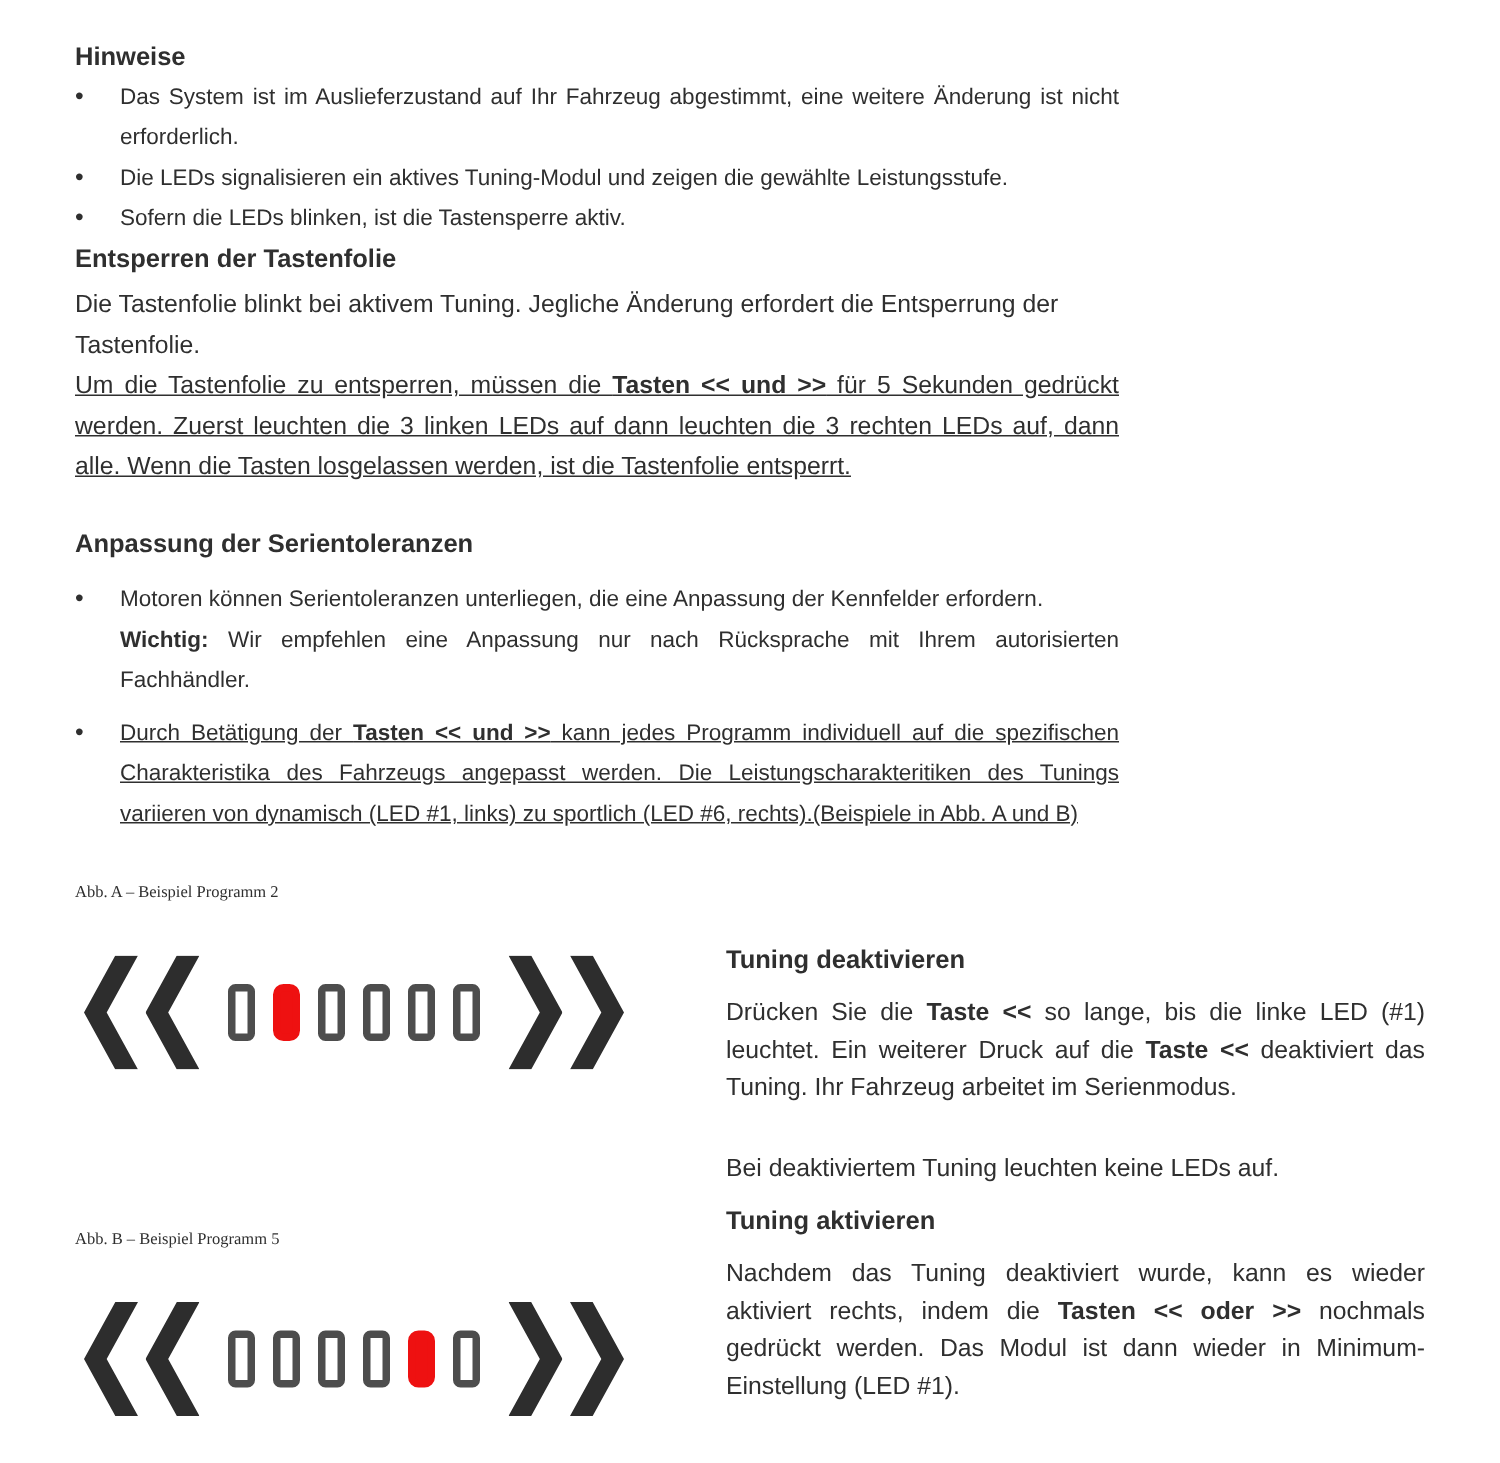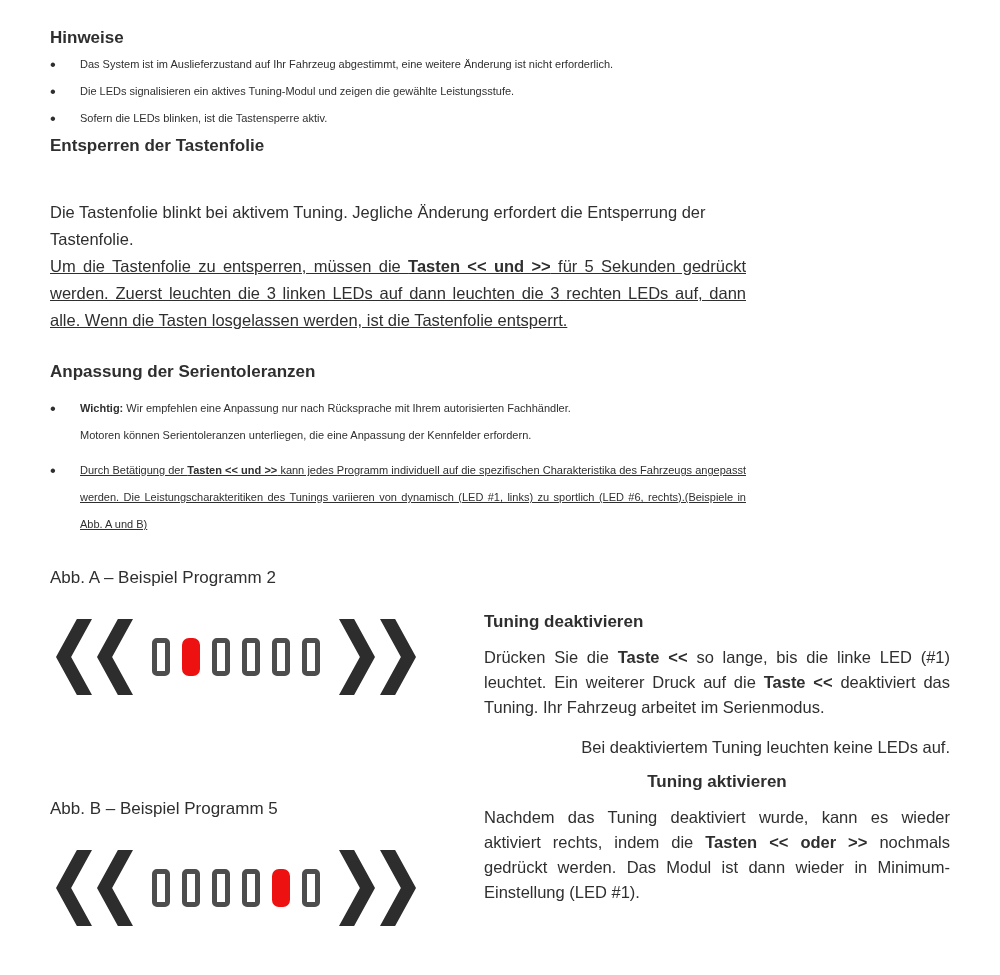--- a/index.html
+++ b/index.html
@@ -19,41 +19,41 @@
   .page { padding: 24px 50px 0 50px; width: 796px; }
 
   .h {
     font-size: 17px; font-weight: bold; line-height: 27px;
   }
   .body-text { font-size: 16.5px; line-height: 27px; }
 
   
   .bullet { display: flex; }
   .bullet .marker { width: 30px; flex: none; font-size: 16.5px; line-height: 27px; }
-  .bullet .content { flex: 1; text-align: justify; font-size: 11px; line-height: 27px; }
+  .bullet .content { flex: 1; text-align: justify; font-size: 15px; line-height: 27px; }
 
   .mt-sec { margin-top: 0; }
 
-  .section-entsperren .para { margin-top: 40px; }
+  .section-entsperren .para { margin-top: 4px; }
   .just { text-align: justify; text-decoration: underline; }
 
   .section-anpassung { margin-top: 24px; }
   .section-anpassung .bullet + .bullet { margin-top: 8px; }
   .section-anpassung .bullets { margin-top: 10px; }
 
   b { font-weight: bold; }
 
   
   .columns {
     display: grid;
     grid-template-columns: 410px 466px;
     column-gap: 24px;
     margin-top: 26px;
   }
-  .fig-label { font-size: 17px; line-height: 27px; }
+  .fig-label { font-size: 11px; line-height: 27px; font-family: Liberation Serif, serif; }
   .figure-b .fig-label { margin-top: 98px; }
 
   .diagram {
     display: flex; align-items: center;
     height: 80px; margin-top: 26px; padding-left: 6px;
   }
   .chevrons { display: flex; gap: 5px; flex: none; }
   .chev { width: 36px; height: 76px; background: var(--chevron); }
   .chev-left  { clip-path: polygon(100% 0, 58% 0, 0 50%, 58% 100%, 100% 100%, 42% 50%); }
   .chev-right { clip-path: polygon(0 0, 42% 0, 100% 50%, 42% 100%, 0 100%, 58% 50%); }
@@ -61,23 +61,23 @@
   .led {
     width: 18px; height: 38px;
     border: 5px solid var(--led-border);
     border-radius: 5px; background: #ffffff;
   }
   .led.on { background: var(--led-active); border-color: var(--led-active); border-radius: 7px; }
 
   
   .col-right { font-size: 16.5px; line-height: 25px; }
   .col-right .h { margin-top: 44px; line-height: 27px; }
-  .col-right .h.h2 { margin-top: 8px; text-align: center; }
+  .col-right .h.h2 { margin-top: 8px; }
   .col-right p { margin-top: 10px; text-align: justify; }
-  .col-right p.single { margin-top: 15px; text-align: right; }
+  .col-right p.single { margin-top: 29px; text-align: left; }
 </style>
 </head>
 <body>
 
 <div class="page">
 
   <div class="section-hinweise">
     <div class="h">Hinweise</div>
     <div class="bullets">
       <div class="bullet">
@@ -102,22 +102,22 @@
       <div class="just"><span>Um die Tastenfolie zu entsperren, müssen die </span><b>Tasten &lt;&lt; und &gt;&gt;</b><span> für 5 Sekunden gedrückt werden. Zuerst leuchten die 3 linken LEDs auf dann leuchten die 3 rechten LEDs auf, dann alle. Wenn die Tasten losgelassen werden, ist die Tastenfolie entsperrt.</span></div>
     </div>
   </div>
 
   <div class="section-anpassung">
     <div class="h">Anpassung der Serientoleranzen</div>
     <div class="bullets">
       <div class="bullet">
         <span class="marker">•</span>
         <span class="content">
+          <div>Motoren können Serientoleranzen unterliegen, die eine Anpassung der Kennfelder erfordern.</div>
           <div><b>Wichtig:</b><span> Wir empfehlen eine Anpassung nur nach Rücksprache mit Ihrem autorisierten Fachhändler.</span></div>
-          <div>Motoren können Serientoleranzen unterliegen, die eine Anpassung der Kennfelder erfordern.</div>
         </span>
       </div>
       <div class="bullet">
         <span class="marker">•</span>
         <span class="content just"><span>Durch Betätigung der </span><b>Tasten &lt;&lt; und &gt;&gt;</b><span> kann jedes Programm individuell auf die spezifischen Charakteristika des Fahrzeugs angepasst werden. Die Leistungscharakteritiken des Tunings variieren von dynamisch (LED #1, links) zu sportlich (LED #6, rechts).(Beispiele in Abb. A und B)</span></span>
       </div>
     </div>
   </div>
 
   <div class="columns">

